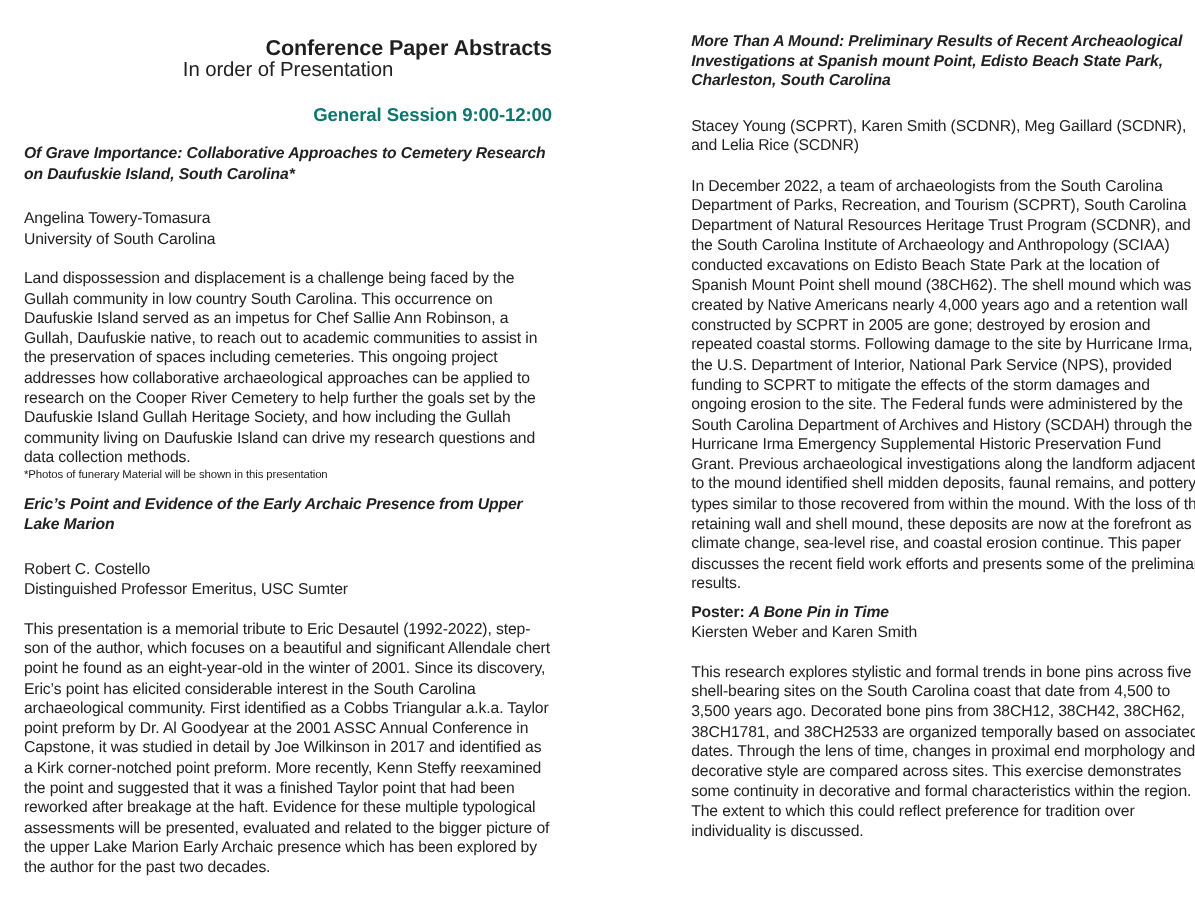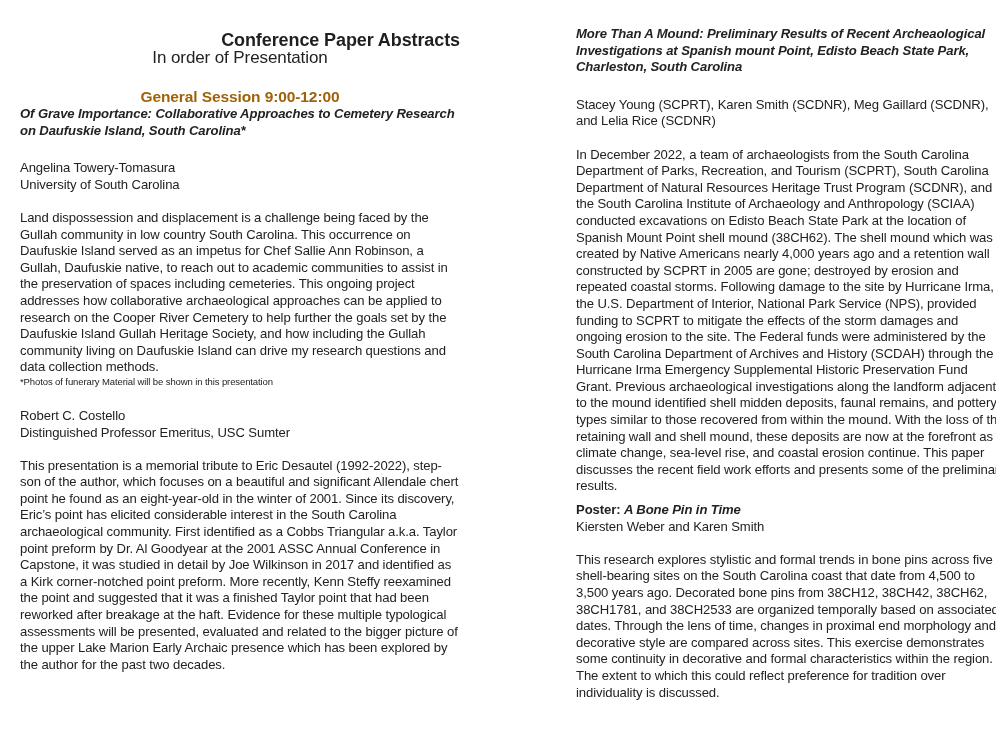--- a/index.html
+++ b/index.html
@@ -38,26 +38,27 @@
       margin-top: 30px;
       color: #1f1f1f;
     }
     .doc-subtitle {
       text-align: center;
       font-size: 17px;
       line-height: 15px;
       margin: 0;
     }
     .session-heading {
-      text-align: center;
+      text-align: right;
       font-weight: bold;
       font-size: 15.5px;
       line-height: 18px;
       margin-top: 23px;
-      color: #a16207;
+      margin-bottom: 14px;
+      color: #0f766e;
     }
     .paper-title {
       font-weight: bold;
       font-style: italic;
       margin: 0;
     }
     .authors {
       margin-top: 21px;
     }
     .author-line {
@@ -105,20 +106,21 @@
     <p class="paper-title">Of Grave Importance: Collaborative Approaches to Cemetery Research on Daufuskie Island, South Carolina*</p>
     <div class="authors">
       <span class="author-line">Angelina Towery-Tomasura</span>
       <span class="author-line">University of South Carolina</span>
     </div>
     <p class="abstract">Land dispossession and displacement is a challenge being faced by the Gullah community in low country South Carolina. This occurrence on Daufuskie Island served as an impetus for Chef Sallie Ann Robinson, a Gullah, Daufuskie native, to reach out to academic communities to assist in the preservation of spaces including cemeteries. This ongoing project addresses how collaborative archaeological approaches can be applied to research on the Cooper River Cemetery to help further the goals set by the Daufuskie Island Gullah Heritage Society, and how including the Gullah community living on Daufuskie Island can drive my research questions and data collection methods.</p>
     <p class="footnote">*Photos of funerary Material will be shown in this presentation</p>
   </div>
 
   <div class="abstract-block">
+    <p class="paper-title">Eric’s Point and Evidence of the Early Archaic Presence from Upper Lake Marion</p>
     <div class="authors">
       <span class="author-line">Robert C. Costello</span>
       <span class="author-line">Distinguished Professor Emeritus, USC Sumter</span>
     </div>
     <p class="abstract">This presentation is a memorial tribute to Eric Desautel (1992-2022), step-son of the author, which focuses on a beautiful and significant Allendale chert point he found as an eight-year-old in the winter of 2001. Since its discovery, Eric’s point has elicited considerable interest in the South Carolina archaeological community. First identified as a Cobbs Triangular a.k.a. Taylor point preform by Dr. Al Goodyear at the 2001 ASSC Annual Conference in Capstone, it was studied in detail by Joe Wilkinson in 2017 and identified as a Kirk corner-notched point preform. More recently, Kenn Steffy reexamined the point and suggested that it was a finished Taylor point that had been reworked after breakage at the haft. Evidence for these multiple typological assessments will be presented, evaluated and related to the bigger picture of the upper Lake Marion Early Archaic presence which has been explored by the author for the past two decades.</p>
   </div>
 </div>
 
 <div class="col col-right">
   <div class="abstract-block">

